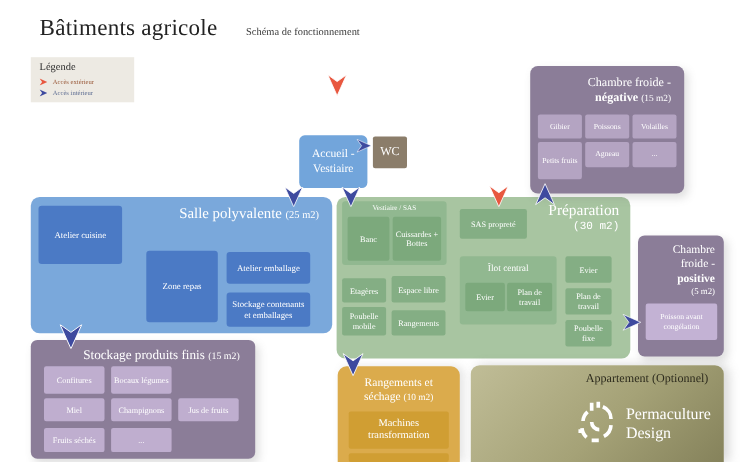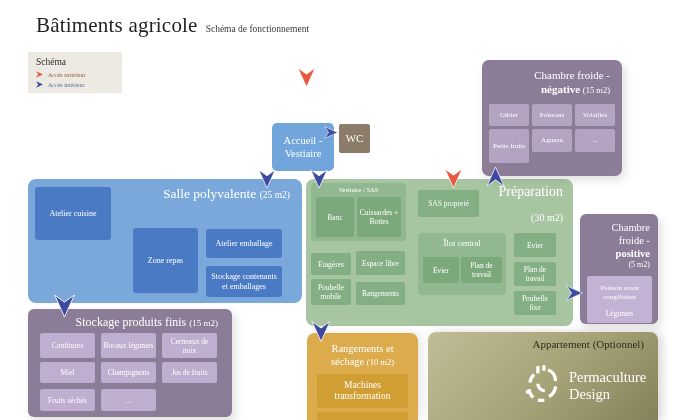--- a/index.html
+++ b/index.html
@@ -2,21 +2,21 @@
 <html><head>
 <meta charset="utf-8">
 <style>
   html,body{margin:0;padding:0;background:#ffffff;}
   #page{
     position:relative;width:680px;height:420px;overflow:hidden;background:#ffffff;
     font-family:"Liberation Serif","DejaVu Serif",serif;
   }
   .abs{position:absolute;}
   
-  .hdr{position:absolute;left:36px;top:13px;display:flex;align-items:baseline;gap:8px;color:#232323;}
+  .hdr{position:absolute;left:36px;top:13px;display:flex;align-items:baseline;gap:26px;color:#232323;}
   .hdr .t{font-size:21px;letter-spacing:.2px;}
   .hdr .s{font-size:9.5px;color:#3a3a3a;}
   
   .legend{position:absolute;left:28px;top:52px;width:94px;height:41px;background:#EDEAE3;padding:5px 0 0 8px;box-sizing:border-box;}
   .legend .lt{font-size:9.5px;color:#2e2e2e;margin-bottom:4px;}
   .legend .li{display:flex;align-items:center;gap:5px;margin-bottom:3px;font-size:6px;}
   .legend .li .lab1{color:#9a5a3a;}
   .legend .li .lab2{color:#5f6e93;}
   
   .room{position:absolute;box-sizing:border-box;color:#fff;}
@@ -50,21 +50,21 @@
 <body>
 
 <div id="page">
 
   <div class="hdr">
     <span class="t">Bâtiments agricole</span>
     <span class="s">Schéma de fonctionnement</span>
   </div>
 
   <div class="legend">
-    <div class="lt">Schéma</div>
+    <div class="lt">Légende</div>
     <div class="li">
       <svg width="7" height="7" viewBox="0 0 20 20">
           <polygon points="0,1 20,10 0,19 6.5,10" fill="#E8573F"></polygon>
         </svg>
       <span class="lab1">Accès extérieur</span>
     </div>
     <div class="li">
       <svg width="7" height="7" viewBox="0 0 20 20">
           <polygon points="0,1 20,10 0,19 6.5,10" fill="#3E4A9F"></polygon>
         </svg>
@@ -100,21 +100,21 @@
   <div class="sub blue-sub" style="left:206px;top:229px;width:76px;height:29px;font-size:8px;">
       <span>Atelier emballage</span>
     </div>
   <div class="sub blue-sub" style="left:206px;top:266px;width:76px;height:31px;font-size:8px;">
       <span>Stockage contenants et emballages</span>
     </div>
 
   <div class="room green-room" style="left:306px;top:179px;width:267px;height:147px;"></div>
   <div class="rtitle" style="left:420px;top:184px;width:143px;text-align:right;font-size:14px;">
     <div>Préparation</div>
-    <div style="font-size:10px;margin-top:12px;">(30 m2)</div>
+    <div style="font-size:10px;margin-top:1px;font-family:Liberation Mono, monospace;">(30 m2)</div>
   </div>
   <div class="sub green-cont" style="left:311px;top:183px;width:95px;height:58px;align-items:flex-start;font-size:6.5px;padding-top:3px;">
       <span>Vestiaire / SAS</span>
     </div>
   <div class="sub green-dark" style="left:316px;top:197px;width:38px;height:40px;font-size:7.5px;">
       <span>Banc</span>
     </div>
   <div class="sub green-dark" style="left:357px;top:197px;width:44px;height:40px;font-size:7.5px;">
       <span>Cuissardes + Bottes</span>
     </div>
@@ -179,37 +179,31 @@
   <div class="room purple-room" style="left:580px;top:214px;width:78px;height:110px;border-radius:6px;"></div>
   <div class="rtitle" style="left:580px;top:221px;width:70px;text-align:right;font-size:10.5px;line-height:1.25;">
     <div>Chambre</div>
     <div>froide -</div>
     <div><b>positive</b></div>
     <div style="font-size:8px;">(5 m2)</div>
   </div>
   <div class="sub lav2" style="left:587px;top:276px;width:65px;height:33px;font-size:7px;">
       <span>Poisson avant congélation</span>
     </div>
-  <div class="sub lav2" style="left:587px;top:303px;width:65px;height:20px;font-size:7.5px;">
-      <span>Légumes</span>
-    </div>
 
   <div class="room purple-room" style="left:28px;top:309px;width:204px;height:108px;border-radius:6px;"></div>
   <div class="rtitle" style="left:28px;top:315px;width:190px;text-align:right;font-size:12px;">
     <span>Stockage produits finis</span>
     <span style="font-size:9px;">(15 m2)</span>
   </div>
   <div class="sub lav3" style="left:40px;top:333px;width:55px;height:25px;font-size:7.5px;">
       <span>Confitures</span>
     </div>
   <div class="sub lav3" style="left:101px;top:333px;width:55px;height:25px;font-size:7.5px;">
       <span>Bocaux légumes</span>
-    </div>
-  <div class="sub lav3" style="left:162px;top:333px;width:55px;height:25px;font-size:7.5px;">
-      <span>Cerneaux de noix</span>
     </div>
   <div class="sub lav3" style="left:40px;top:362px;width:55px;height:21px;font-size:7.5px;">
       <span>Miel</span>
     </div>
   <div class="sub lav3" style="left:101px;top:362px;width:55px;height:21px;font-size:7.5px;">
       <span>Champignons</span>
     </div>
   <div class="sub lav3" style="left:162px;top:362px;width:55px;height:21px;font-size:7.5px;">
       <span>Jus de fruits</span>
     </div>

